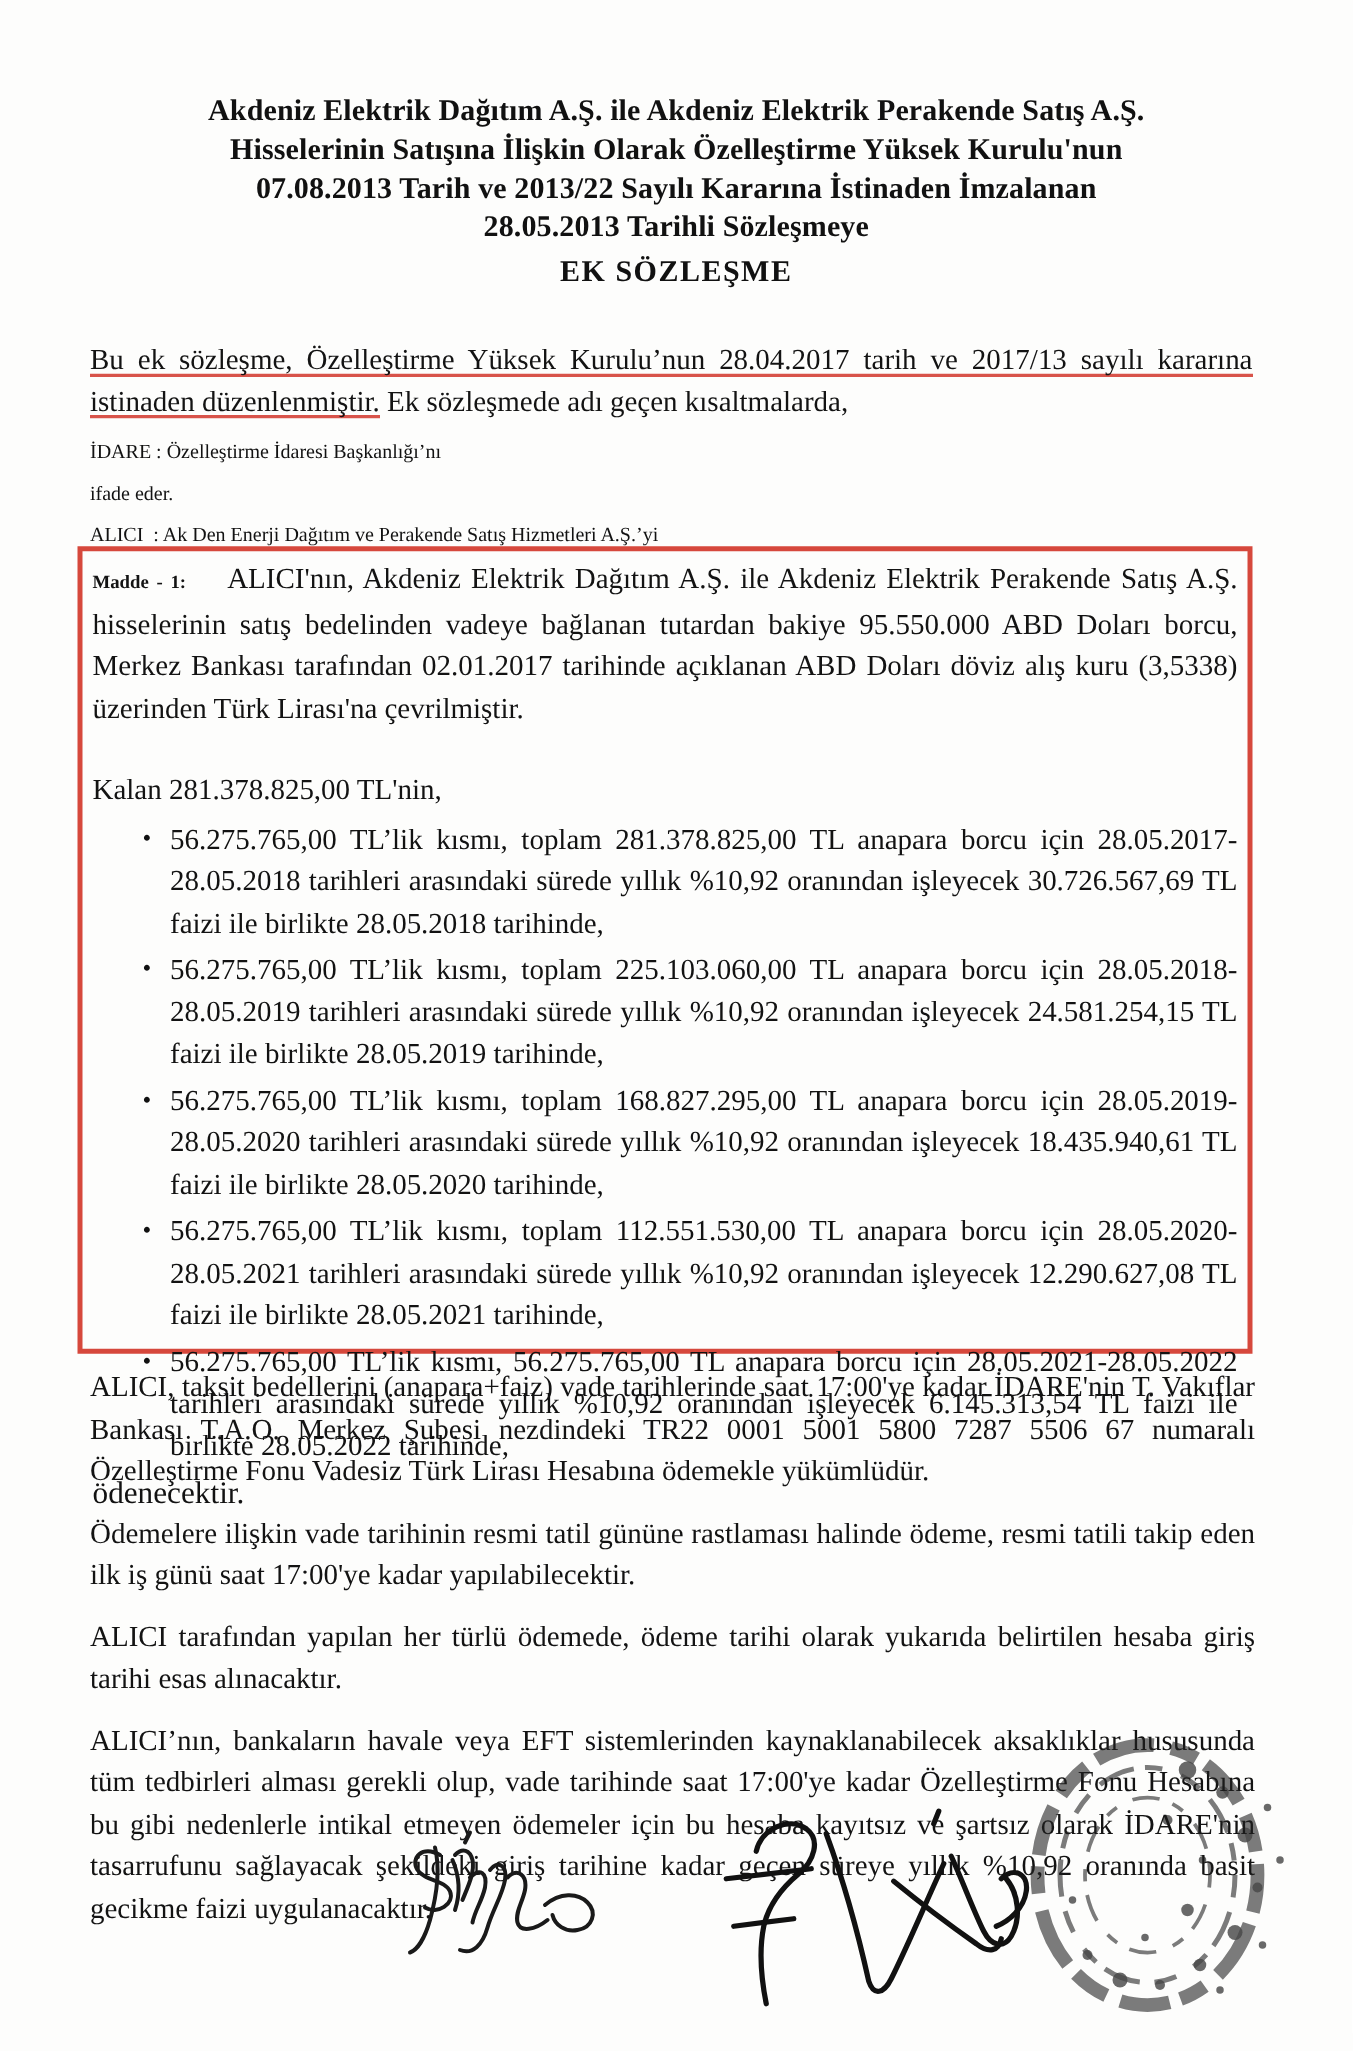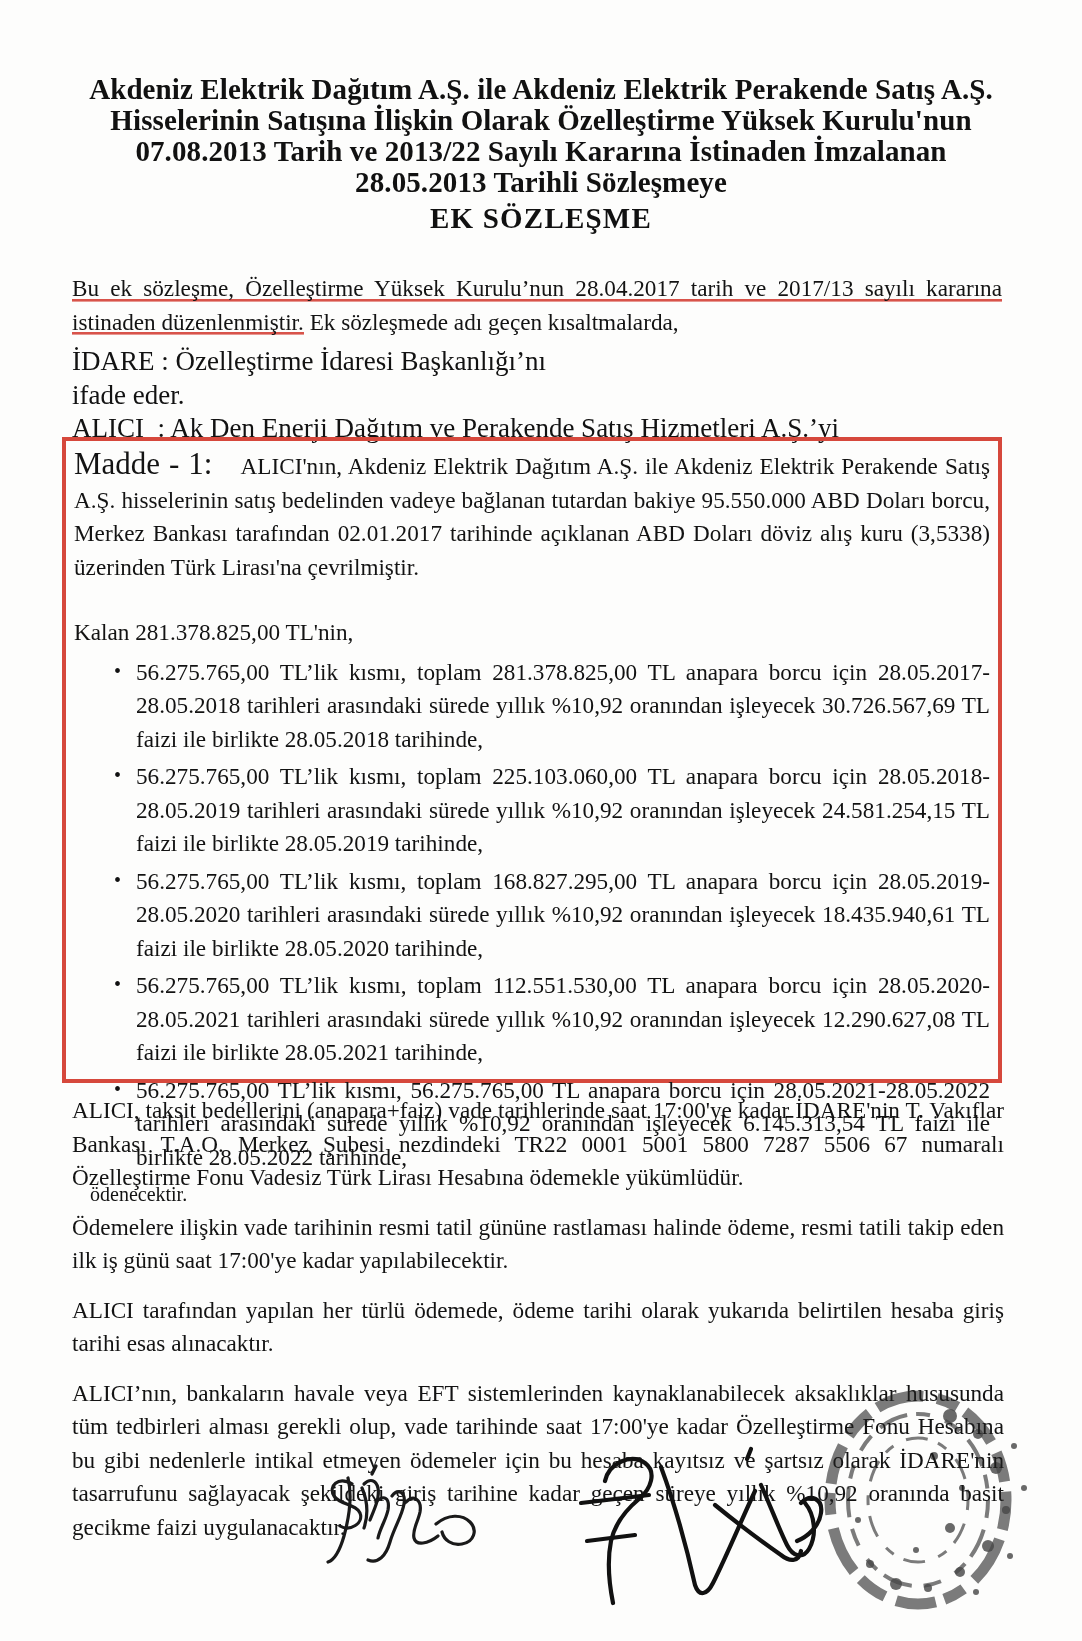--- a/index.html
+++ b/index.html
@@ -21,21 +21,21 @@
   
   .title-block {
     position: absolute;
     top: 74px;
     left: 0;
     width: 1082px;
     text-align: center;
   }
   .title-line {
     font-weight: bold;
-    font-size: 29px;
+    font-size: 24px;
     line-height: 31px;
     letter-spacing: 0.1px;
     color: #111;
   }
   .title-line.last {
     margin-top: 5px;
     letter-spacing: 1.2px;
   }
   
   .body-area {
@@ -48,21 +48,21 @@
     margin: 0 0 6px 0;
     font-size: 23.2px;
     line-height: 33.5px;
     text-align: justify;
     text-justify: inter-word;
     color: #131313;
   }
   p.para.nojust { text-align: left; }
   .gap { height: 13px; }
   .def-line {
-    font-size: 27px;
+    font-size: 16px;
     line-height: 33.5px;
     white-space: pre;
   }
   .redunder {
     background-image: linear-gradient(to right, #d8534a, #d8534a);
     background-repeat: no-repeat;
     background-position: 0 1.02em;
     background-size: 100% 2.6px;
     padding-bottom: 2px;
   }
@@ -77,22 +77,22 @@
     box-sizing: border-box;
     pointer-events: none;
   }
   .madde-area {
     position: absolute;
     left: 74px;
     top: 447px;
     width: 916px;
   }
   .madde-label {
-    font-weight: normal;
-    font-size: 31px;
+    font-weight: bold;
+    font-size: 15px;
   }
   ul.installments {
     list-style: none;
     margin: 3px 0 0 0;
     padding: 0;
   }
   ul.installments li {
     position: relative;
     margin: 0 0 4px 0;
     padding-left: 62px;
@@ -104,23 +104,22 @@
   ul.installments li .bullet {
     position: absolute;
     left: 40px;
     top: -1px;
     font-size: 20px;
     line-height: 33.5px;
     color: #111;
   }
   .odenecektir {
     margin-top: 2px;
-    font-size: 20px;
-    line-height: 33.5px;
-    margin-left: 16px;
+    font-size: 25px;
+    line-height: 33.5px;
   }
   
   .lower-area {
     position: absolute;
     left: 72px;
     top: 1094px;
     width: 932px;
   }
   .lower-area p.para { margin-bottom: 16px; }
   

